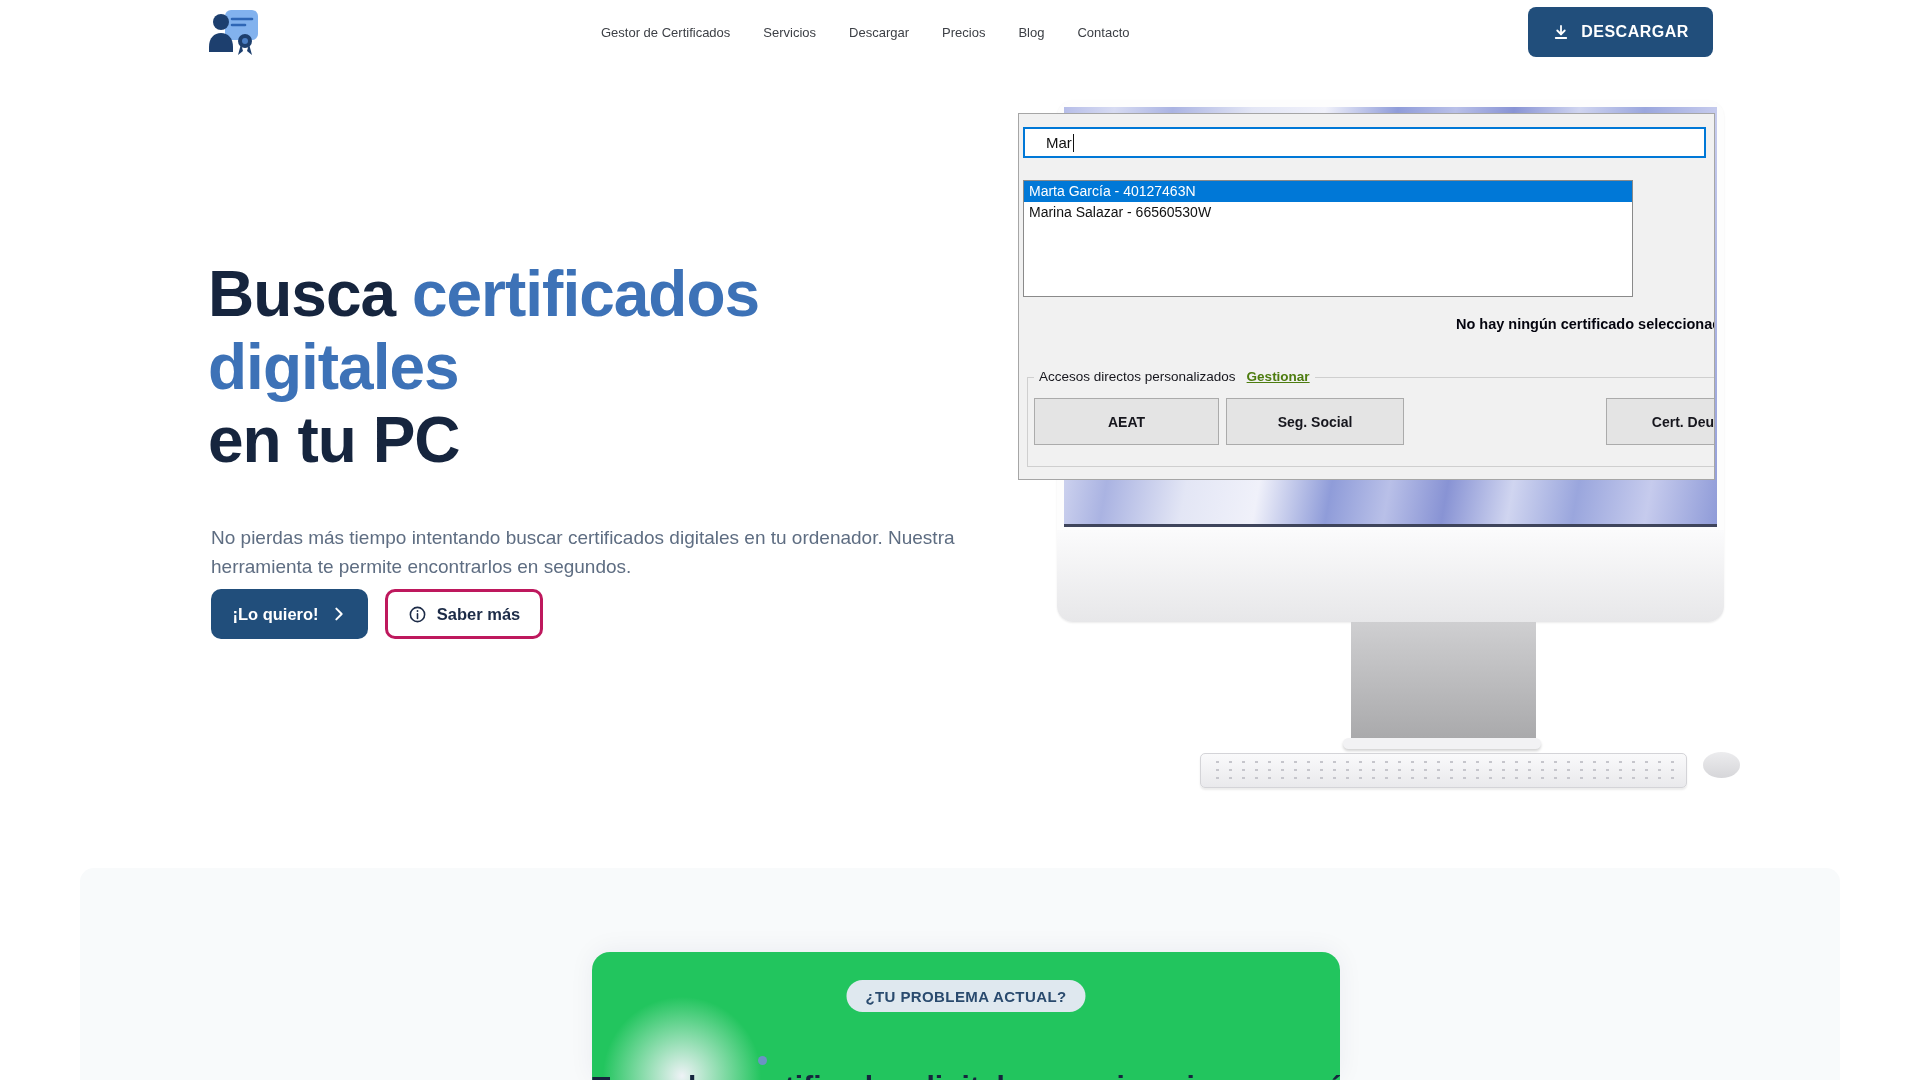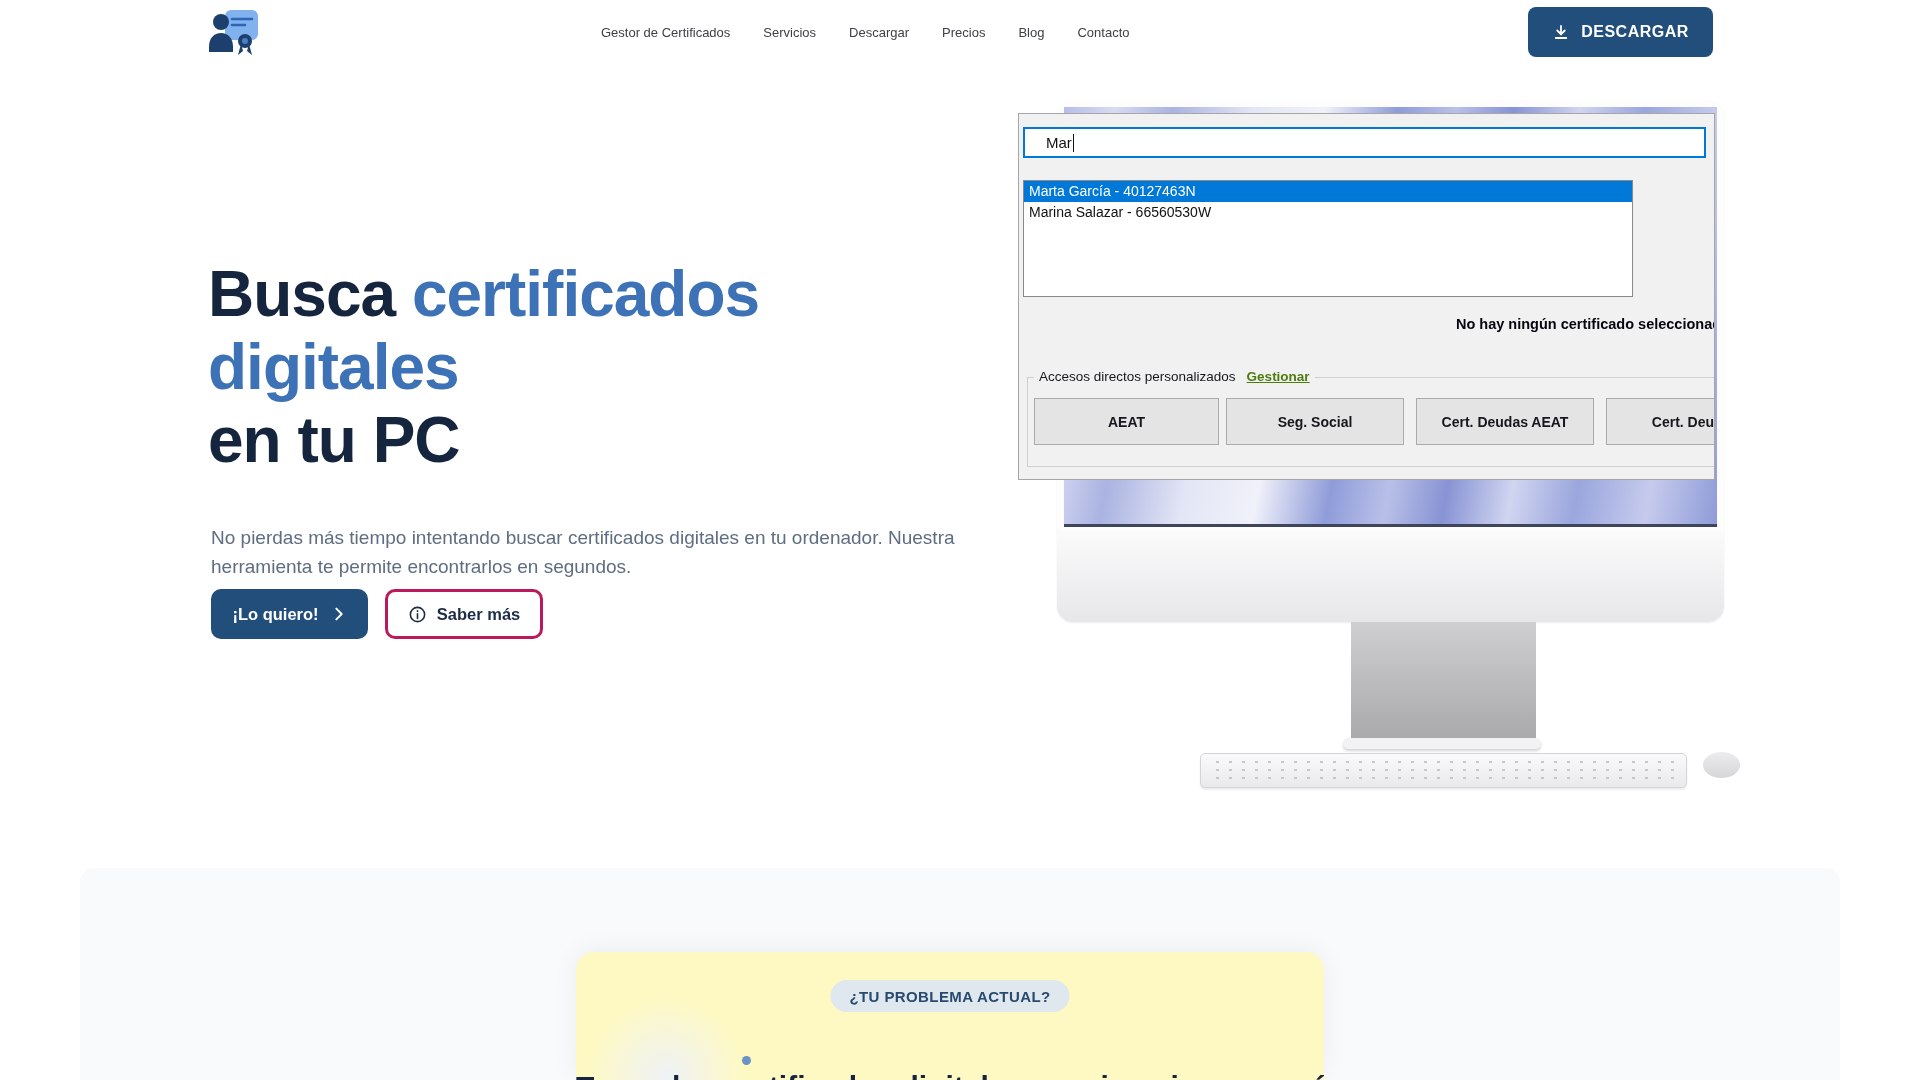--- a/index.html
+++ b/index.html
@@ -67,21 +67,21 @@
         font-size:13.5px;color:#16161d;white-space:nowrap;}
   .manage-link{color:#4d7c0f;text-decoration:underline;font-weight:700;cursor:pointer;}
   .shortcut-btn{position:absolute;top:20px;height:47px;background:#e4e4e4;border:1px solid #ababab;
         display:flex;align-items:center;justify-content:center;font-size:14px;font-weight:600;color:#16161d;
         cursor:pointer;font-family:"Liberation Sans",sans-serif;white-space:nowrap;overflow:hidden;}
   .sb0{left:6px;width:185px;} .sb1{left:198px;width:178px;} .sb2{left:388px;width:178px;} .sb3{left:578px;width:178px;}
 
   
   .problem-section{position:absolute;left:80px;top:868px;width:1760px;height:212px;background:#f8fafb;
         border-radius:14px 14px 0 0;}
-  .card{position:absolute;left:496px;top:84px;width:748px;height:128px;background:#fef9c3;
+  .card{position:absolute;left:512px;top:84px;width:748px;height:128px;background:#22c55e;
         border-radius:18px 18px 0 0;box-shadow:0 -2px 26px rgba(20,40,80,.06);overflow:hidden;}
   .badge{position:absolute;left:50%;transform:translateX(-50%);top:28px;height:32px;padding:0 19px;
         border-radius:16px;background:#dfe8ef;color:#294a6e;font-size:15px;font-weight:700;
         letter-spacing:.4px;display:flex;align-items:center;white-space:nowrap;}
   .blob{position:absolute;left:10px;top:44px;width:160px;height:160px;border-radius:50%;
         background:radial-gradient(circle,#eef2f6 0%,rgba(248,250,251,0) 70%);}
   .dot{position:absolute;left:166px;top:104px;width:9px;height:9px;border-radius:50%;background:#6b93c4;}
   .partial-heading{position:absolute;left:0;right:0;top:118px;margin:0;text-align:center;font-size:30px;
         font-weight:700;color:#16253e;white-space:nowrap;}
 </style>
@@ -167,21 +167,20 @@
         <div class="lrow">Marina Salazar - 66560530W</div>
       </div>
       <div class="status">No hay ningún certificado seleccionado</div>
       <div class="groupbox">
         <div class="gb-head">
           <span>Accesos directos personalizados</span>
           <span class="manage-link">Gestionar</span>
         </div>
         <button class="shortcut-btn sb0">AEAT</button>
         <button class="shortcut-btn sb1">Seg. Social</button>
-        <button class="shortcut-btn sb2">Cert. Deudas AEAT</button>
         <button class="shortcut-btn sb3">Cert. Deudas</button>
       </div>
     </div>
   </div>
 
   <div class="problem-section">
     <div class="card">
       <div class="blob"></div>
       <div class="badge">¿TU PROBLEMA ACTUAL?</div>
       <div class="dot"></div>

